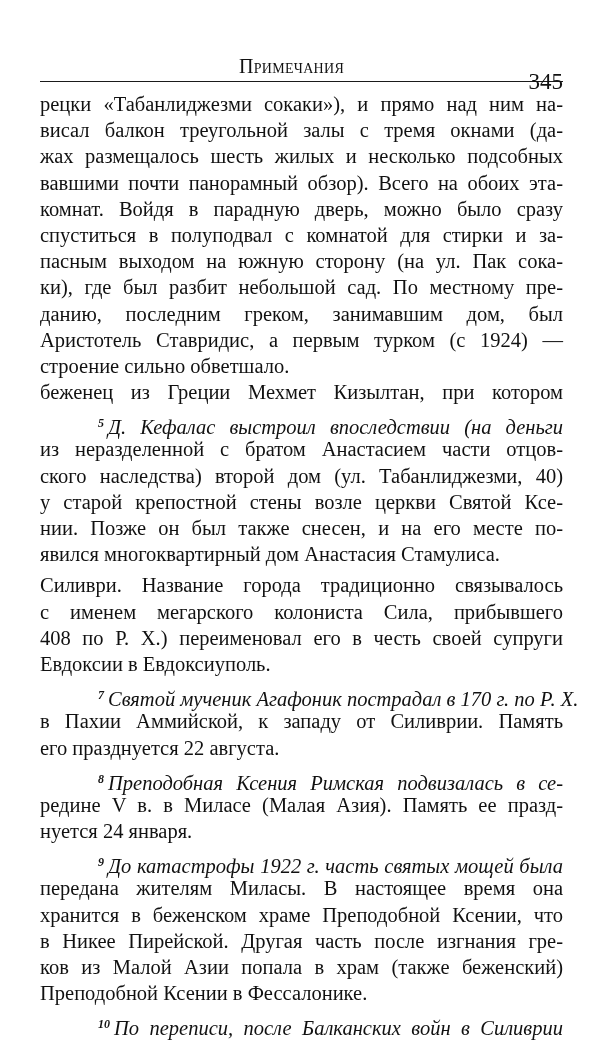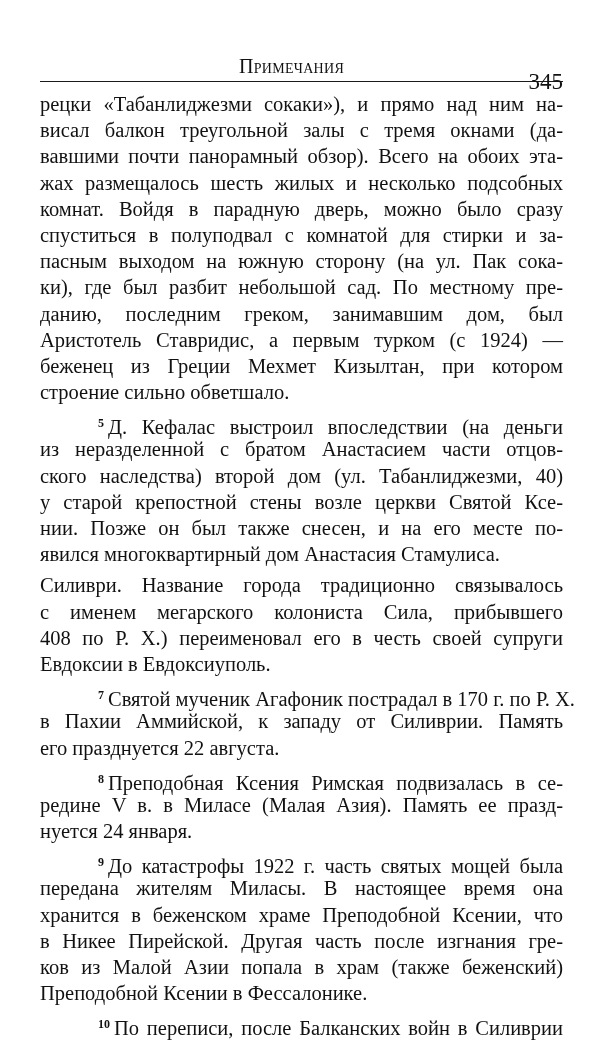--- a/index.html
+++ b/index.html
@@ -23,48 +23,48 @@
       position: absolute; right: 0; top: 16px;
       font-size: 23px;
     }
     .body-text { margin-top: 9px; }
     .line {
       display: block; height: 26.2px; line-height: 26.2px;
       font-size: 20.5px; white-space: nowrap;
       text-align: justify; text-align-last: justify;
     }
     .line.last { text-align-last: left; }
-    .line.indent { padding-left: 58px; }
+    .line.indent { padding-left: 58px; font-style: italic; }
     .fnnum { font-size: 12px; vertical-align: 7px; font-weight: bold; margin-right: 4px; }
     .para-gap { height: 5px; }
   </style>
 </head>
 <body>
 
 <div class="page">
   <div class="running-head">
     <span class="running-title">Примечания</span>
     <span class="page-number">345</span>
   </div>
 
   <div class="body-text">
 
     <div class="note">
       <span class="line">рецки «Табанлиджезми сокаки»), и прямо над ним на-</span>
       <span class="line">висал балкон треугольной залы с тремя окнами (да-</span>
+      <span class="line">жах размещалось шесть жилых и несколько подсобных</span>
       <span class="line">вавшими почти панорамный обзор). Всего на обоих эта-</span>
-      <span class="line">жах размещалось шесть жилых и несколько подсобных</span>
       <span class="line">комнат. Войдя в парадную дверь, можно было сразу</span>
       <span class="line">спуститься в полуподвал с комнатой для стирки и за-</span>
       <span class="line">пасным выходом на южную сторону (на ул. Пак сока-</span>
       <span class="line">ки), где был разбит небольшой сад. По местному пре-</span>
       <span class="line">данию, последним греком, занимавшим дом, был</span>
       <span class="line">Аристотель Ставридис, а первым турком (с 1924) —</span>
+      <span class="line last">строение сильно обветшало.</span>
       <span class="line">беженец из Греции Мехмет Кизылтан, при котором</span>
-      <span class="line last">строение сильно обветшало.</span>
     </div>
     <div class="para-gap"></div>
 
     <div class="note">
       <span class="line indent"><sup class="fnnum">5</sup><span>Д. Кефалас выстроил впоследствии (на деньги</span></span>
       <span class="line">из неразделенной с братом Анастасием части отцов-</span>
       <span class="line">ского наследства) второй дом (ул. Табанлиджезми, 40)</span>
       <span class="line">у старой крепостной стены возле церкви Святой Ксе-</span>
       <span class="line">нии. Позже он был также снесен, и на его месте по-</span>
       <span class="line last">явился многоквартирный дом Анастасия Стамулиса.</span>

